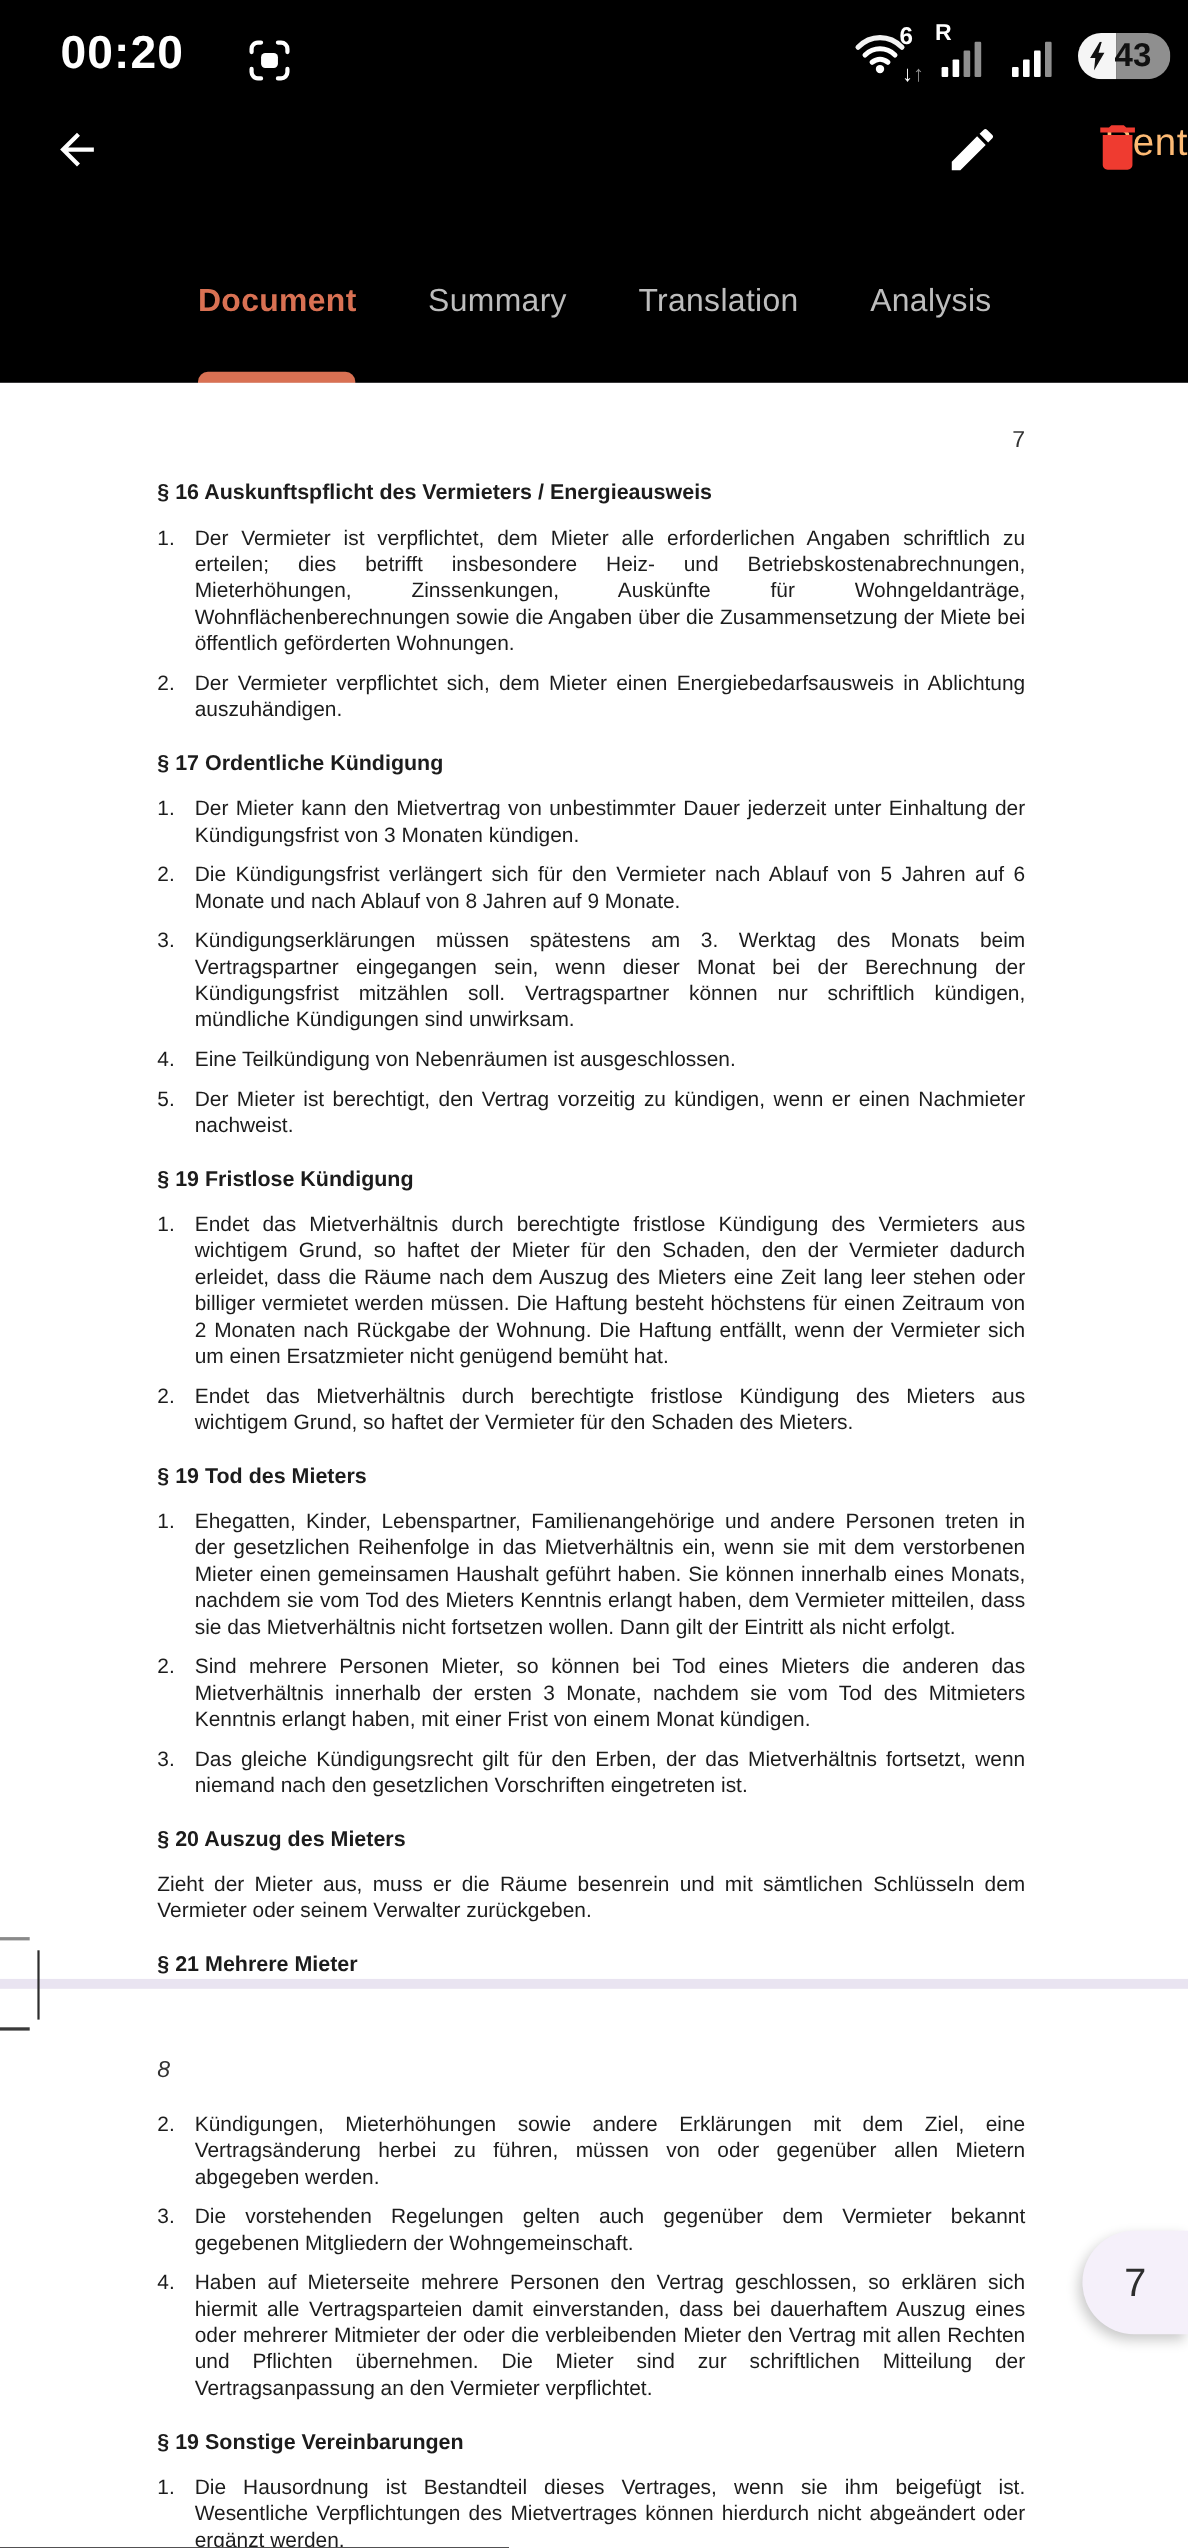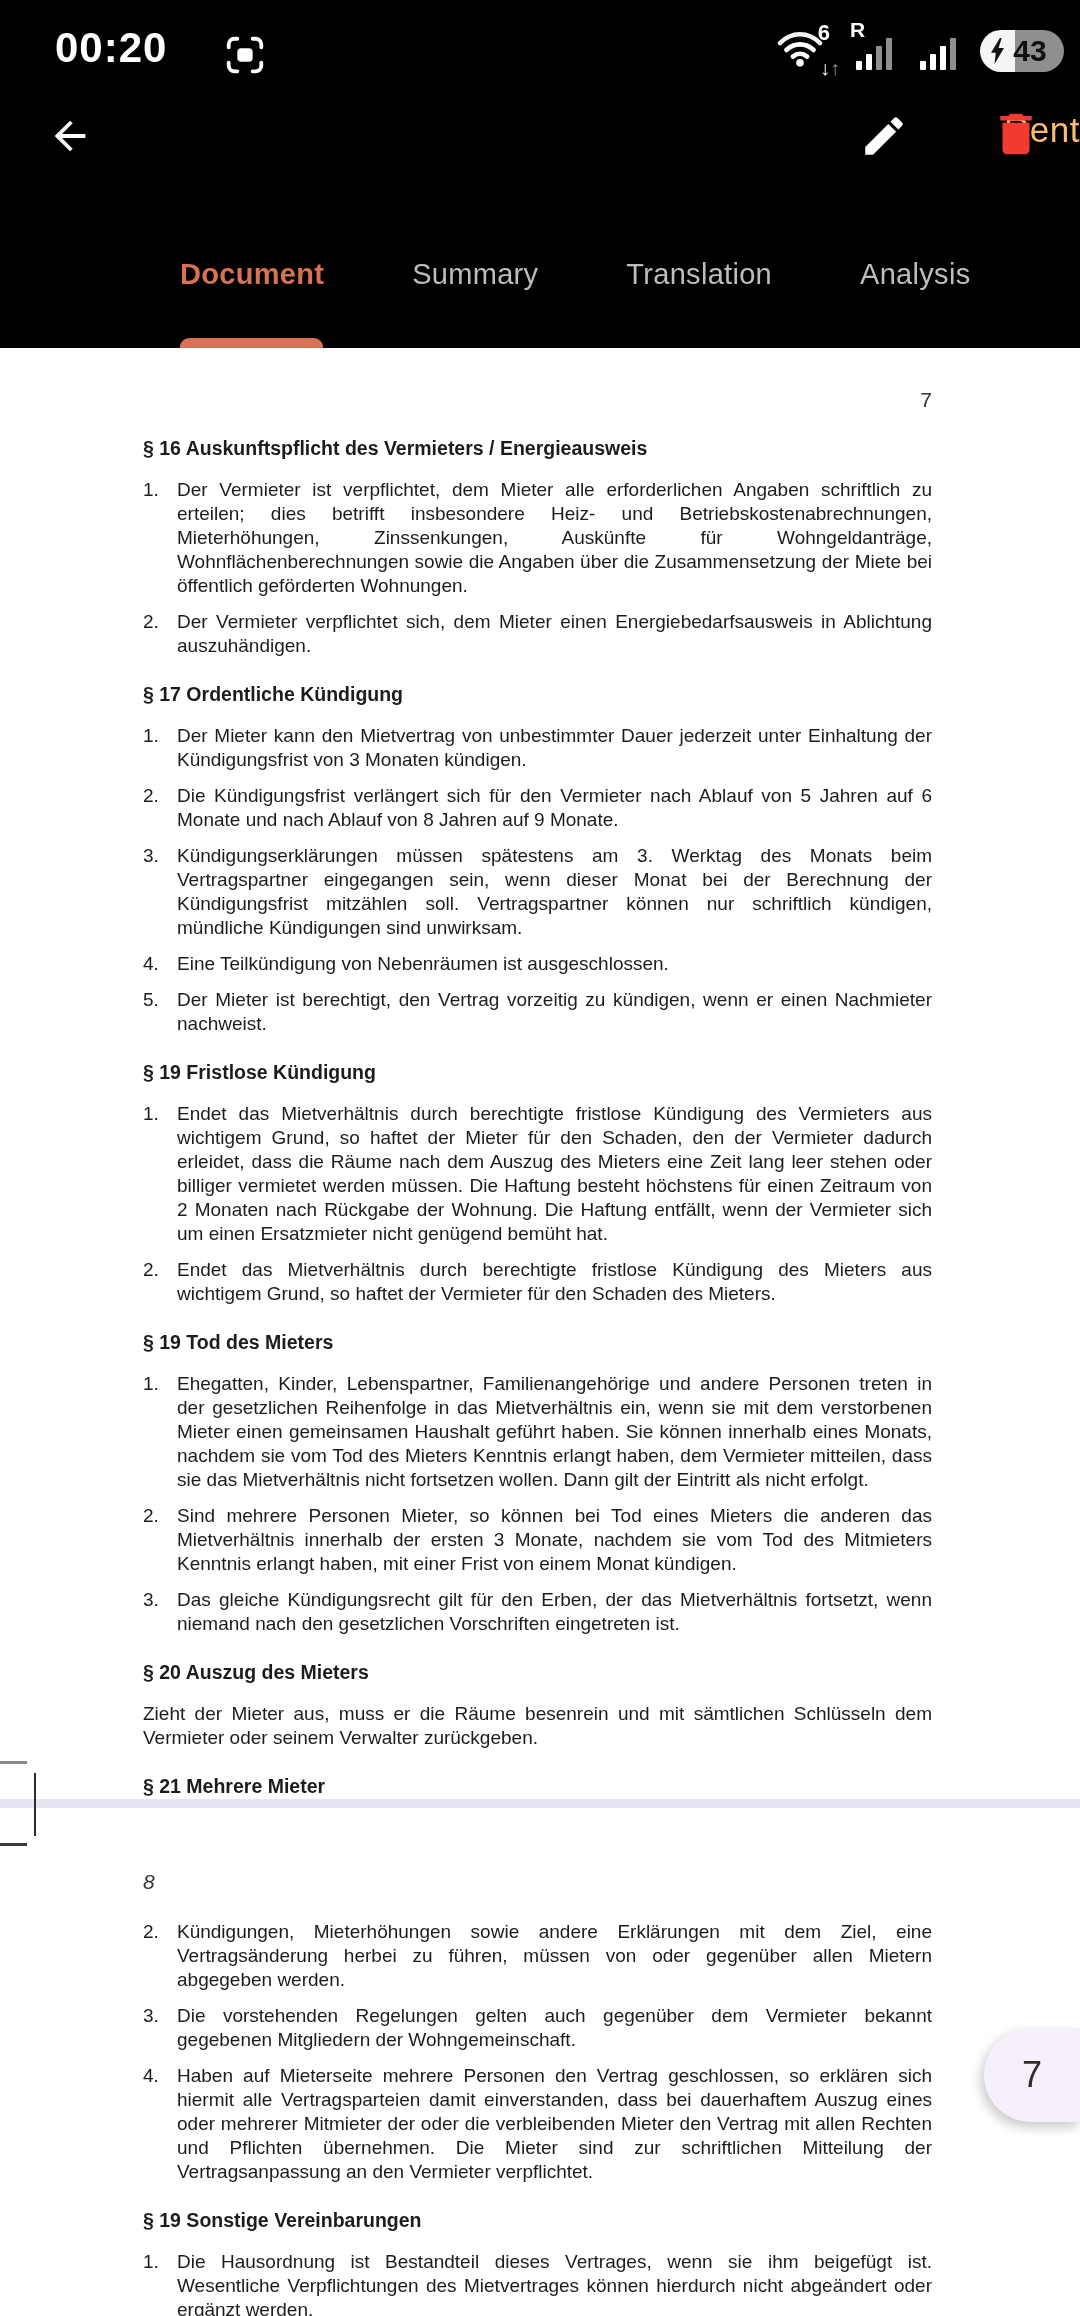--- a/index.html
+++ b/index.html
@@ -28,21 +28,21 @@
 
   
   .appbar{position:absolute;left:0;top:92px;width:1080px;height:110px;}
   .back-btn{position:absolute;left:40px;top:14px;width:60px;height:60px;display:flex;align-items:center;justify-content:center;}
   .app-title{position:absolute;left:0;right:0;top:18px;text-align:right;color:#fdba74;font-size:35px;font-weight:500;letter-spacing:.5px;}
   .edit-btn{position:absolute;left:852px;top:12px;width:64px;height:64px;display:flex;align-items:center;justify-content:center;}
   .delete-btn{position:absolute;left:984px;top:10px;width:64px;height:64px;display:flex;align-items:center;justify-content:center;}
 
   
   .tabsbar{position:absolute;left:0;top:202px;width:1080px;height:146px;}
-  .tabs-row{position:absolute;left:180px;top:56px;display:flex;gap:88px;}
+  .tabs-row{position:absolute;left:180px;top:56px;display:flex;gap:65px;}
   .tab{font-size:29px;color:#bdbdbd;font-weight:400;letter-spacing:.3px;}
   .tab.active{color:#d9715.3px;}
   .tab.active{color:#d97153;font-weight:700;}
   .tab-indicator{position:absolute;left:180px;top:136px;width:143px;height:12px;border-radius:9px 9px 0 0;}
 
   
   .viewport{position:absolute;left:0;top:348px;width:1080px;height:1968px;background:#e9e4f1;overflow:hidden;}
   .page{position:absolute;left:0;width:1080px;background:#fff;}
   .page-7{top:0;height:1451px;}
   .page-8{top:1460px;height:860px;}

